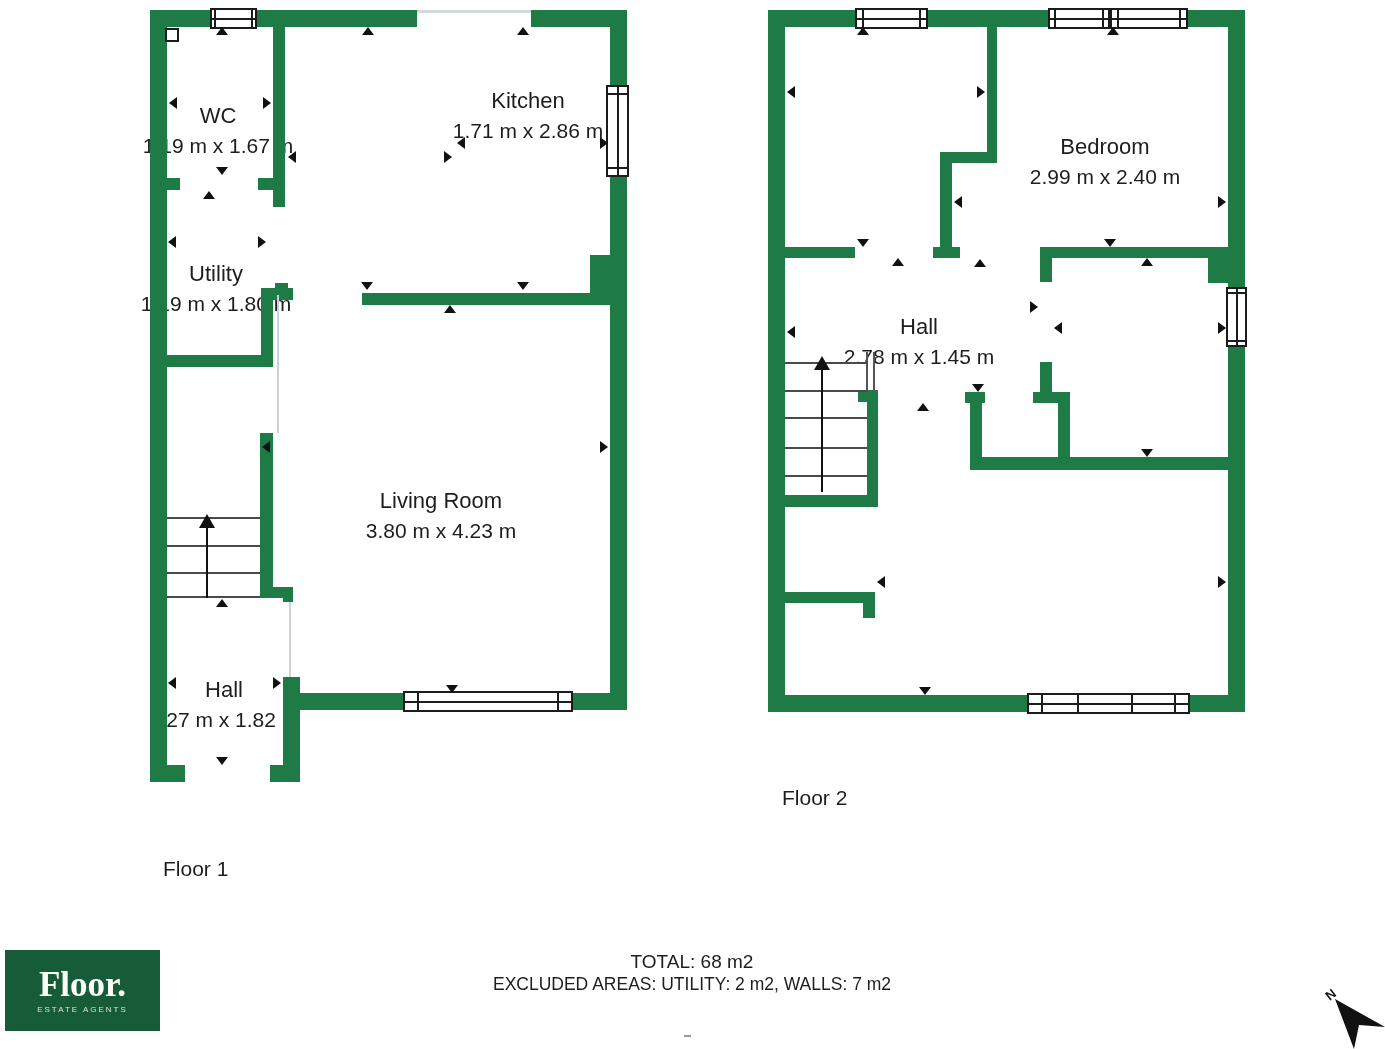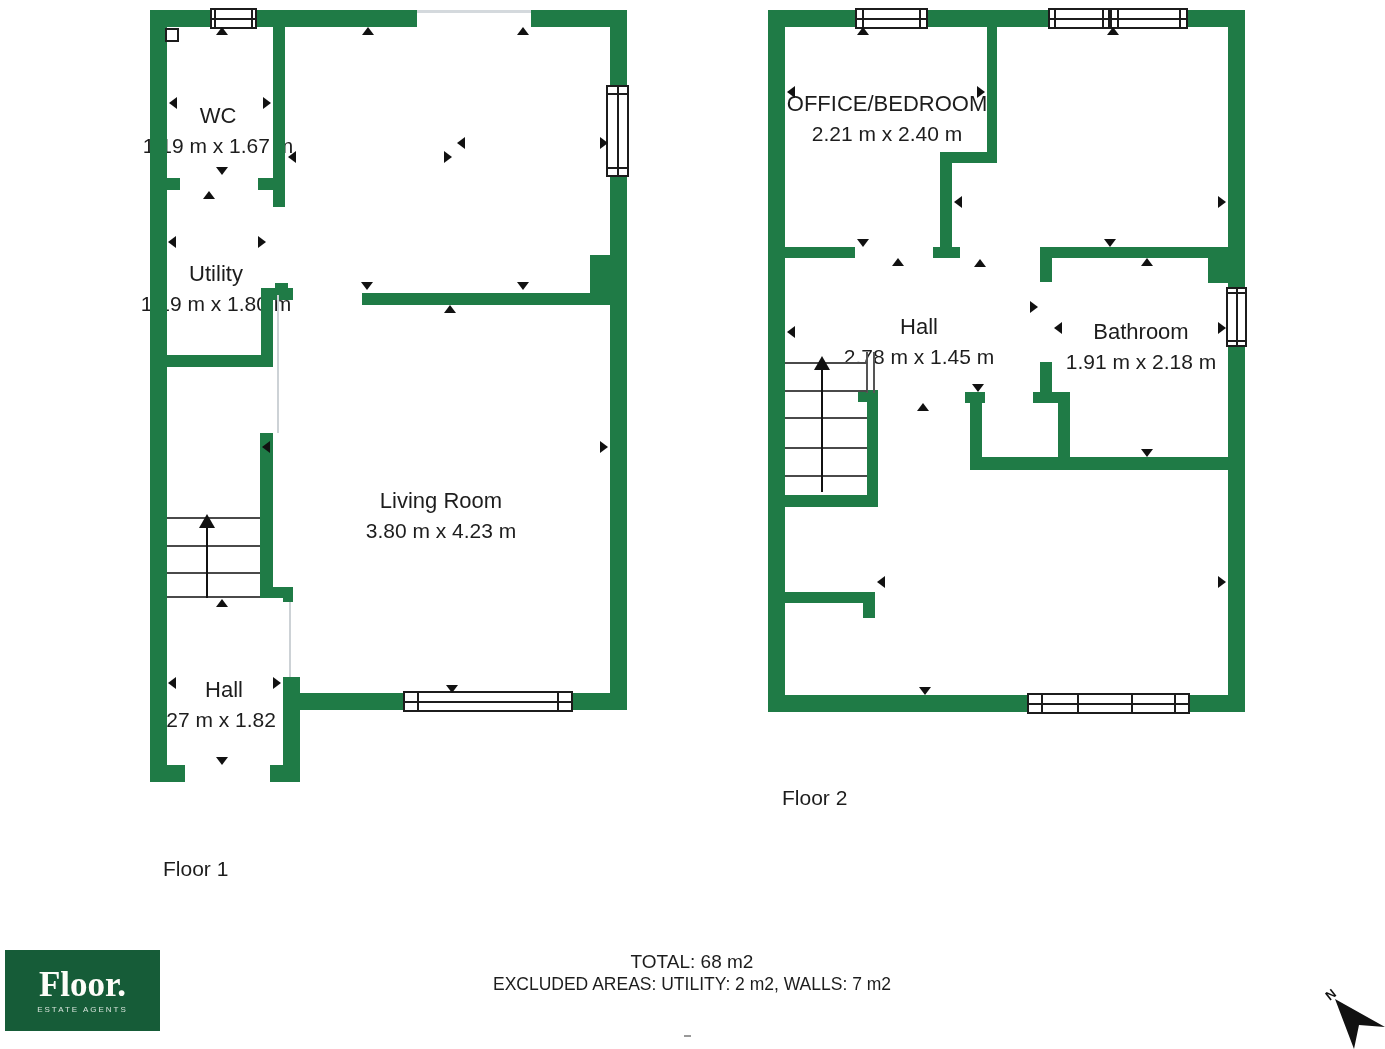--- a/index.html
+++ b/index.html
@@ -33,20 +33,24 @@
   .dash{position:absolute;left:684px;top:1035px;width:7px;height:2px;background:#999;}
 </style>
 </head>
 <body>
 
 <div class="group" id="floor1-plan">
   <div class="room-label" style="left:218px;top:101px">
     <div>WC</div>
     <div class="room-dims">1.19 m x 1.67 m</div>
   </div>
+  <div class="room-label" style="left:528px;top:86px">
+    <div>Kitchen</div>
+    <div class="room-dims">1.71 m x 2.86 m</div>
+  </div>
   <div class="room-label" style="left:216px;top:259px">
     <div>Utility</div>
     <div class="room-dims">1.19 m x 1.80 m</div>
   </div>
   <div class="room-label" style="left:441px;top:486px">
     <div>Living Room</div>
     <div class="room-dims">3.80 m x 4.23 m</div>
   </div>
   <div class="room-label" style="left:224px;top:675px">
     <div>Hall</div>
@@ -118,31 +122,27 @@
     <div class="arrow" style="left: 262px; top: 441px; border-top: 6px solid transparent; border-bottom: 6px solid transparent; border-right: 8px solid rgb(17, 17, 17);"></div>
     <div class="arrow" style="left: 600px; top: 441px; border-top: 6px solid transparent; border-bottom: 6px solid transparent; border-left: 8px solid rgb(17, 17, 17);"></div>
     <div class="arrow" style="left: 446px; top: 685px; border-left: 6px solid transparent; border-right: 6px solid transparent; border-top: 8px solid rgb(17, 17, 17);"></div>
     <div class="arrow" style="left: 216px; top: 599px; border-left: 6px solid transparent; border-right: 6px solid transparent; border-bottom: 8px solid rgb(17, 17, 17);"></div>
     <div class="arrow" style="left: 168px; top: 677px; border-top: 6px solid transparent; border-bottom: 6px solid transparent; border-right: 8px solid rgb(17, 17, 17);"></div>
     <div class="arrow" style="left: 273px; top: 677px; border-top: 6px solid transparent; border-bottom: 6px solid transparent; border-left: 8px solid rgb(17, 17, 17);"></div>
     <div class="arrow" style="left: 216px; top: 757px; border-left: 6px solid transparent; border-right: 6px solid transparent; border-top: 8px solid rgb(17, 17, 17);"></div>
   </div>
 
 <div class="group" id="floor2-plan">
-  <div class="room-label" style="left:887px;top:89px">
-    <div>OFFICE/BEDROOM</div>
-    <div class="room-dims">2.21 m x 2.40 m</div>
+  <div class="room-label" style="left:1105px;top:132px">
+    <div>Bedroom</div>
+    <div class="room-dims">2.99 m x 2.40 m</div>
   </div>
   <div class="room-label" style="left:919px;top:312px">
     <div>Hall</div>
     <div class="room-dims">2.78 m x 1.45 m</div>
-  </div>
-  <div class="room-label" style="left:1141px;top:317px">
-    <div>Bathroom</div>
-    <div class="room-dims">1.91 m x 2.18 m</div>
   </div>
   <div class="floor-label" style="left:782px;top:786px">Floor 2</div>
 <div class="wall" style="left: 768px; top: 10px; width: 17px; height: 702px;"></div>
     <div class="wall" style="left: 768px; top: 10px; width: 477px; height: 17px;"></div>
     <div class="wall" style="left: 1228px; top: 10px; width: 17px; height: 702px;"></div>
     <div class="wall" style="left: 768px; top: 695px; width: 477px; height: 17px;"></div>
     <div class="wall" style="left: 987px; top: 27px; width: 10px; height: 125px;"></div>
     <div class="wall" style="left: 940px; top: 152px; width: 57px; height: 11px;"></div>
     <div class="wall" style="left: 940px; top: 163px; width: 12px; height: 85px;"></div>
     <div class="wall" style="left: 785px; top: 247px; width: 70px; height: 11px;"></div>

